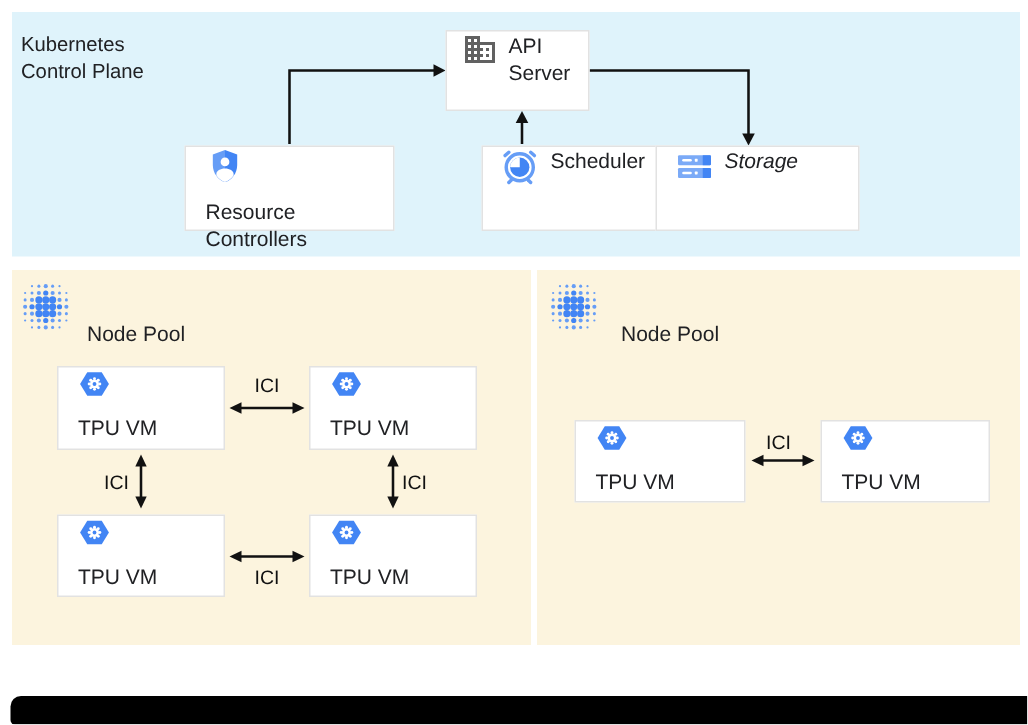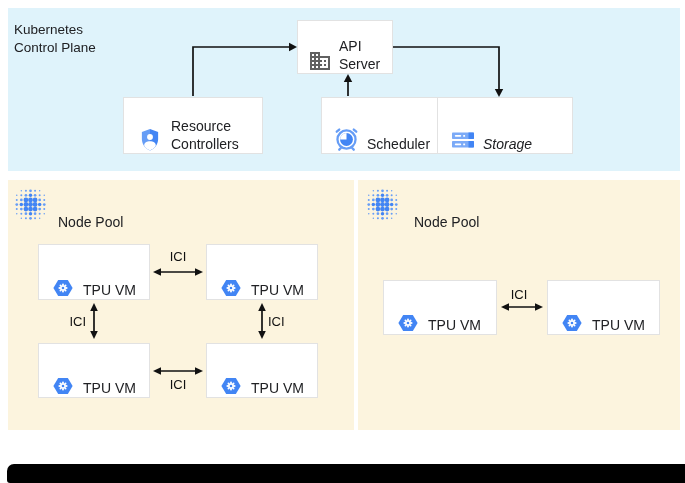--- a/index.html
+++ b/index.html
@@ -15,30 +15,30 @@
 
   .cp-title { position:absolute; left:6px; top:13px; width:88px; 
               font-size:13.5px; line-height:18px; }
 
   .dots { position:absolute; left:6px; top:8px; width:33px; height:33px; }
   .np-right .dots { left:8px; }
   .np-title { position:absolute; left:50px; top:34px; font-size:14px; }
   .np-right .np-title { left:56px; }
 
   .box { position:absolute; background:#ffffff; border:1px solid #E2E2E2;
-         display:flex; align-items:flex-end; }
+         display:flex; align-items:flex-start; }
   .box .lbl { font-size:14px; line-height:18px; color:#202124; }
   .box svg { flex:none; }
 
   .b-api   { left:297px; top:20px; width:96px;  height:54px; padding-left:10px; gap:7px; }
-  .b-rc    { left:123px; top:97px; width:140px; height:57px; padding-left:13px; gap:8px; }
+  .b-rc    { left:123px; top:97px; width:140px; height:57px; padding-left:13px; gap:8px;flex-direction:column; }
   .b-sched { left:278px; top:97px; width:143px; height:57px; padding-left:11px; gap:7px;margin-left:43px; }
   .b-stor  { left:437px; top:97px; width:136px; height:57px; padding-left:12px; gap:7px;font-style:italic; }
 
-  .tpu { padding-left:13px; gap:9px; }
+  .tpu { padding-left:13px; gap:9px;flex-direction:column; }
   .b-vm1 { left:38px;  top:244px; width:112px; height:56px; }
   .b-vm2 { left:206px; top:244px; width:112px; height:56px; }
   .b-vm3 { left:38px;  top:343px; width:112px; height:55px; }
   .b-vm4 { left:206px; top:343px; width:112px; height:55px; }
   .b-vm5 { left:383px; top:280px; width:114px; height:55px; }
   .b-vm6 { left:547px; top:280px; width:113px; height:55px; }
 
   .arrows { position:absolute; left:0; top:0; width:685px; height:483px; pointer-events:none; }
 
   .ici { position:absolute; font-size:13px; color:#111111; }

